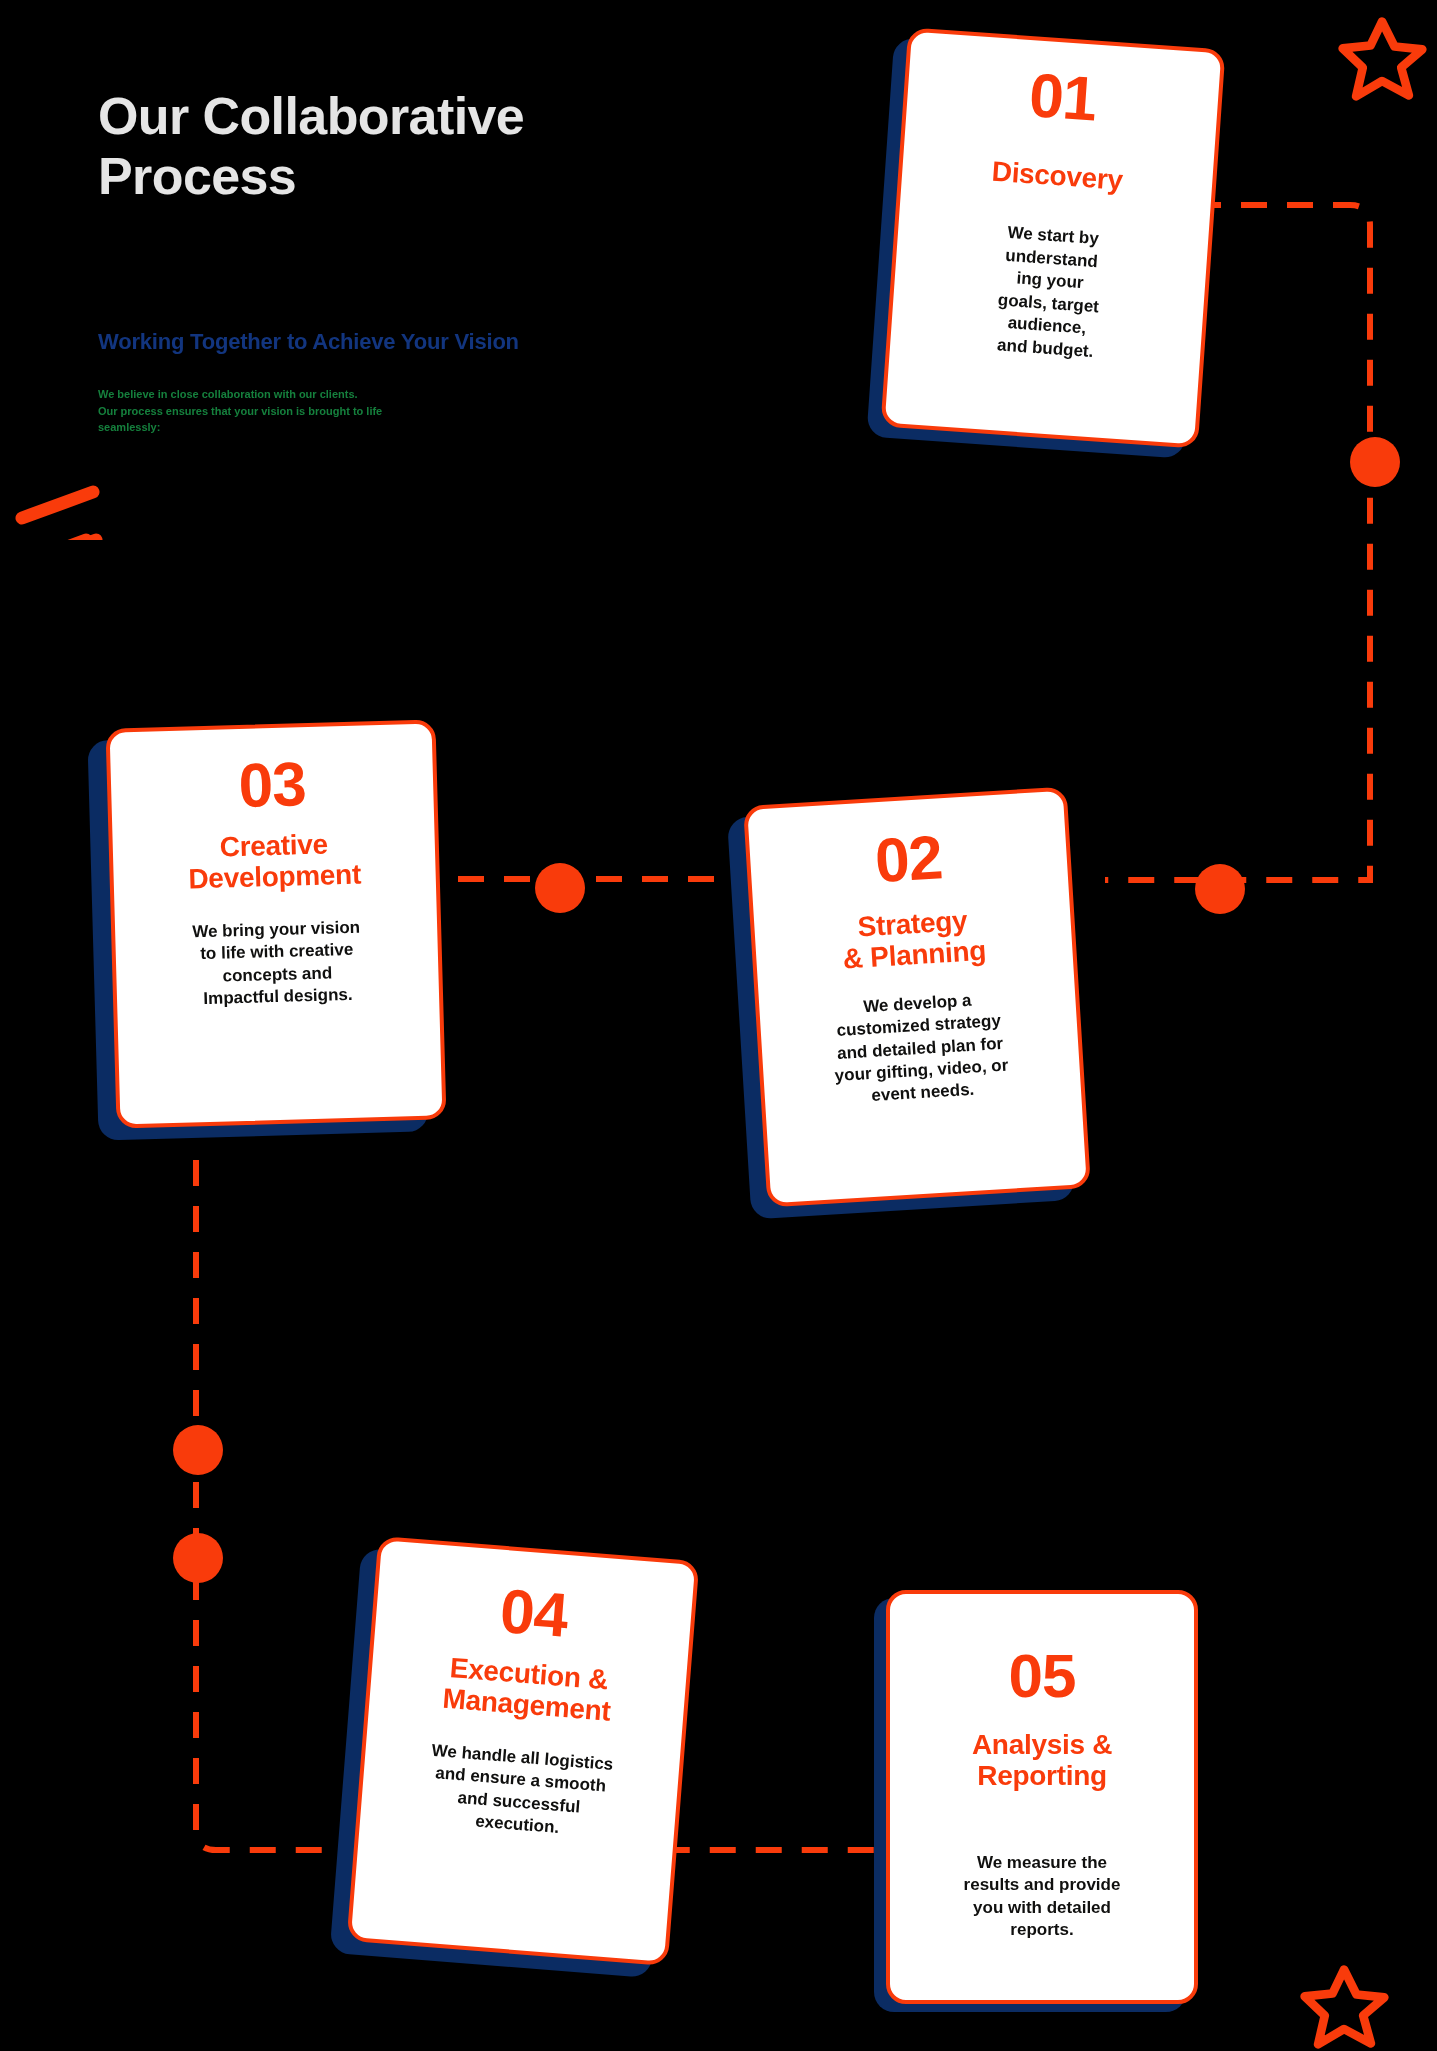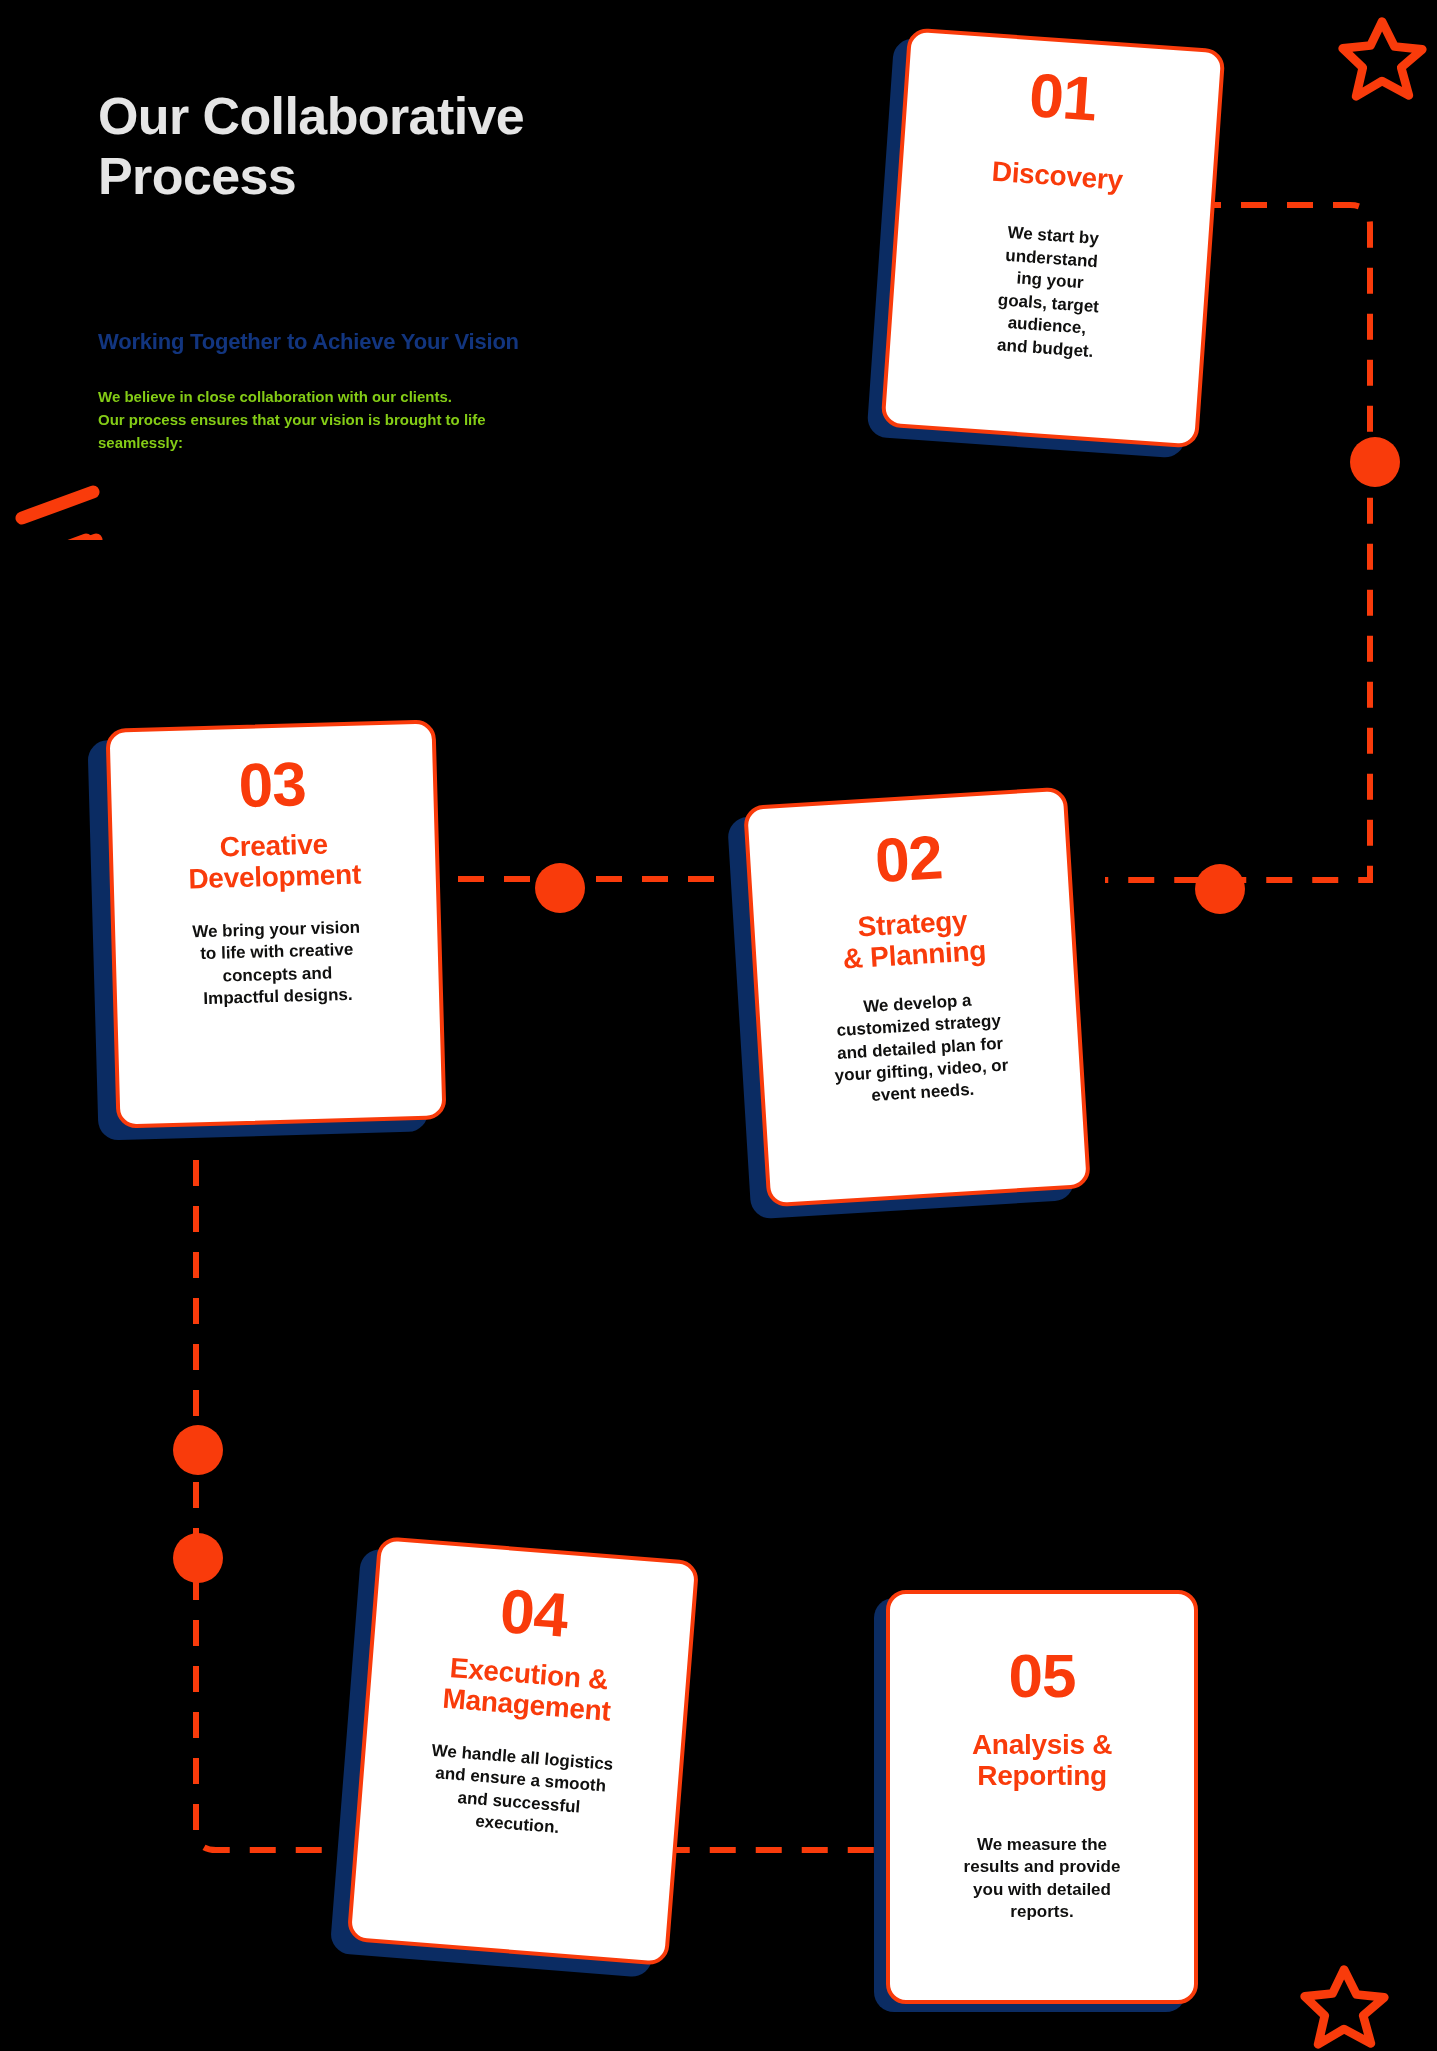--- a/index.html
+++ b/index.html
@@ -41,24 +41,24 @@
     font-weight: bold;
     color: #12357F;
     letter-spacing: -0.2px;
     white-space: nowrap;
   }
   .bodytext {
     margin: 0;
     position: absolute;
     left: 0;
     top: 300px;
-    font-size: 15px;
+    font-size: 11px;
     font-weight: bold;
     line-height: 1.52;
-    color: #84cc16;
+    color: #15803d;
     white-space: pre-line;
   }
 
   
   .paths {
     position: absolute;
     left: 0; top: 0;
     width: 1437px;
     height: 2051px;
     pointer-events: none;
@@ -205,19 +205,19 @@
 and ensure a smooth
 and successful
 execution.</span>
   </div>
 
   <div class="card-shadow" style="left:874px; top:1598px; width:312px; height:414px;"></div>
   <div class="card" style="left:886px; top:1590px; width:312px; height:414px; padding: 51px 20px;">
     <span class="num">05</span>
     <span class="cardtitle" style="margin-top:22px;">Analysis &amp;
 Reporting</span>
-    <span class="carddesc" style="margin-top:42px;">We measure the
+    <span class="carddesc" style="margin-top:60px;">We measure the
 results and provide
 you with detailed
 reports.</span>
   </div>
 
 </div>
 
 </body></html>

